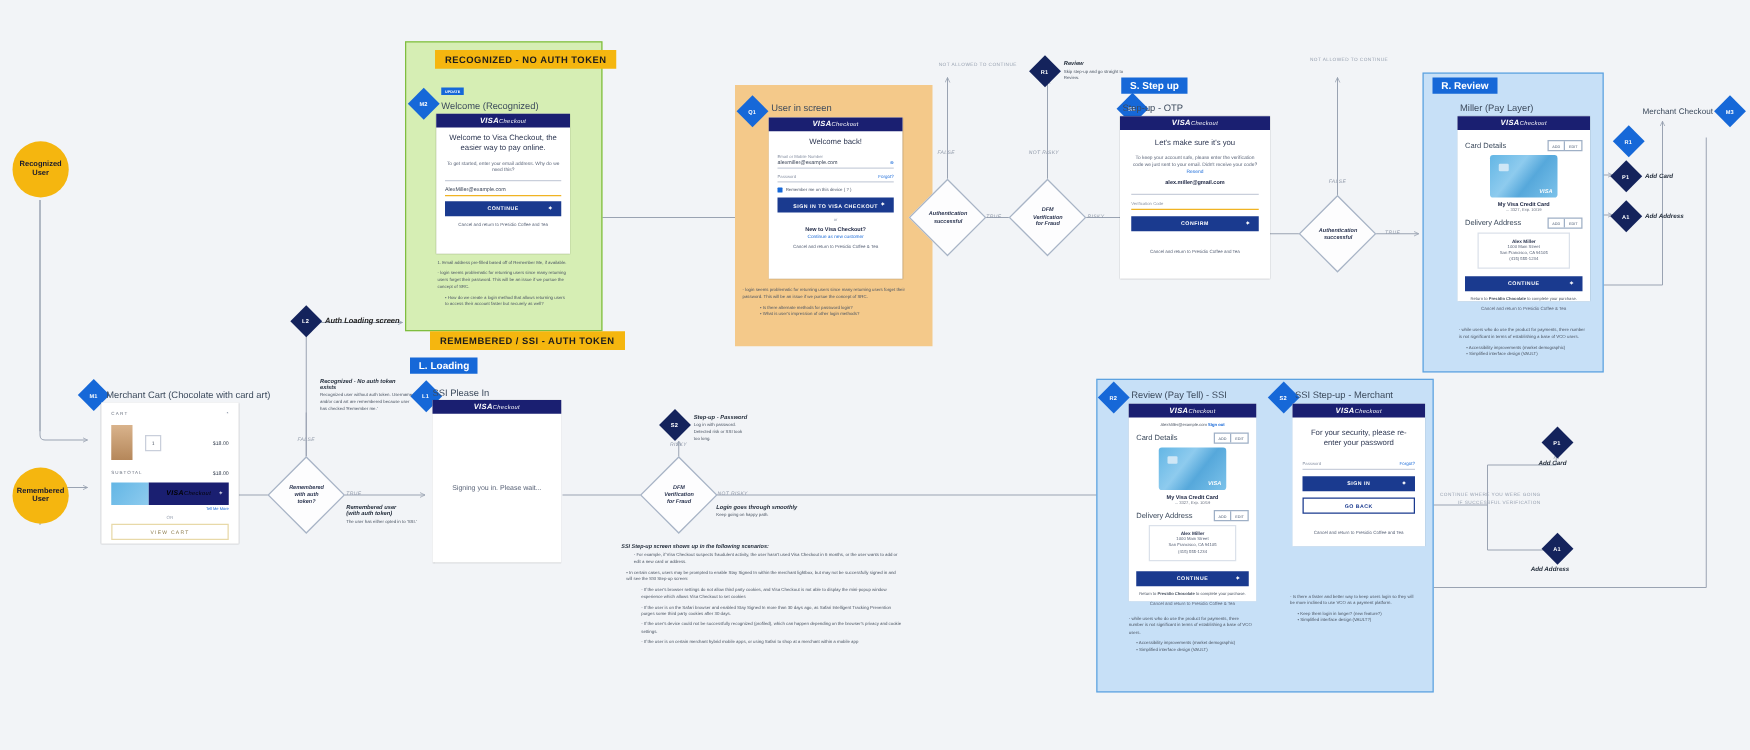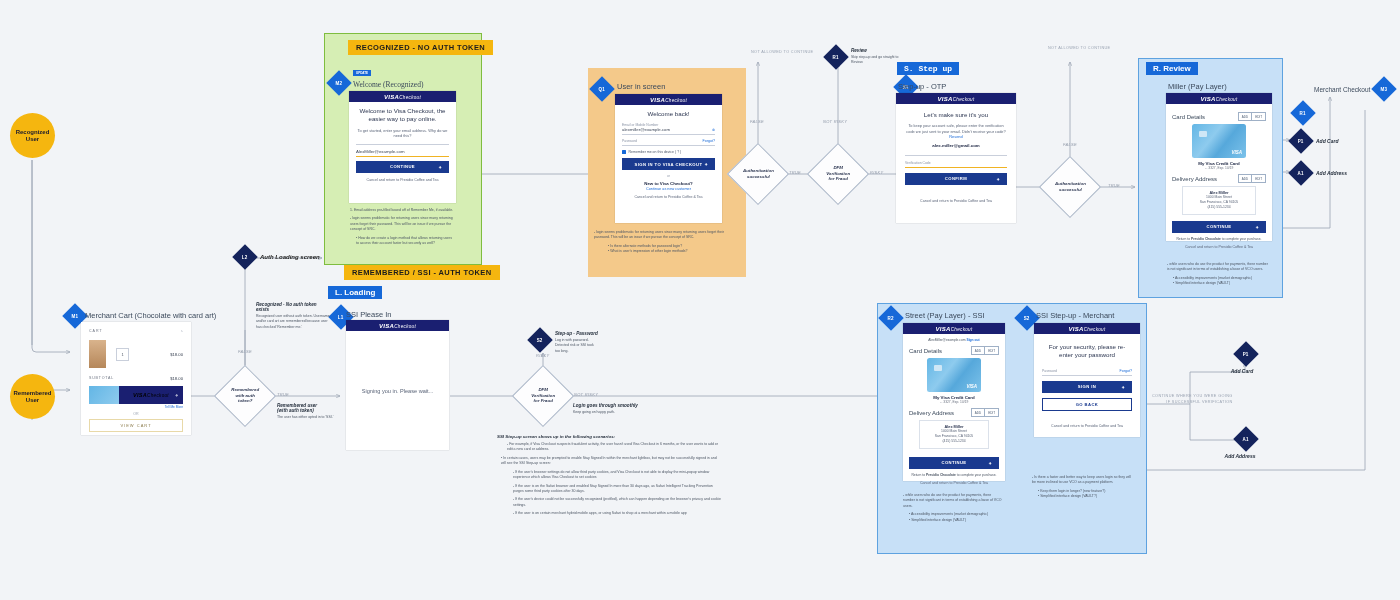--- a/index.html
+++ b/index.html
@@ -218,31 +218,31 @@
 
   <div class="abs start-circle" style="left:10px; top:113px; width:45px; height:45px; font-size:6px;">
     <span>Recognized<br>User</span>
   </div>
   <div class="abs start-circle" style="left:10px; top:374px; width:45px; height:45px; font-size:6px;">
     <span>Remembered<br>User</span>
   </div>
 
   <div class="abs chip-orange" style="left:348px; top:40px;">RECOGNIZED - NO AUTH TOKEN</div>
   <div class="abs chip-orange" style="left:344px; top:265px;">REMEMBERED / SSI - AUTH TOKEN</div>
-  <div class="abs chip-blue" style="left:897px; top:62px;font-family:Liberation Mono, monospace;">S. Step up</div>
+  <div class="abs chip-blue" style="left:897px; top:62px;">S. Step up</div>
   <div class="abs chip-blue" style="left:1146px; top:62px;">R. Review</div>
   <div class="abs chip-blue" style="left:328px; top:286px;">L. Loading</div>
 
   <div class="abs" style="left:330px; top:74px;">
     <div class="node-badge badge-blue">
         <span>M2</span>
       </div>
   </div>
   <div class="abs" style="left:353px; top:70px; background:#1668d8; color:#fff; font-size:3px; padding:1px 3px; font-weight:bold;">UPDATE</div>
-  <div class="abs screen-title" style="left:353px; top:80px;font-family:Liberation Serif, serif;">Welcome (Recognized)</div>
+  <div class="abs screen-title" style="left:353px; top:80px;">Welcome (Recognized)</div>
 
   <div class="abs mock" style="left:349px; top:91px; width:107px; height:112px;">
     <div class="mock-header">
       <span class="visa-logo"><span>VISA</span><i>Checkout</i></span>
     </div>
     <div class="mock-body">
       <div class="m-head">Welcome to Visa Checkout, the easier way to pay online.</div>
       <div class="m-sub">To get started, enter your email address. Why do we need this?</div>
       <div style="border-bottom:.6px solid #c9cfdb; margin-bottom:4px;"></div>
       <div class="m-field gold">
@@ -440,21 +440,21 @@
     <div style="height:119px; display:flex; align-items:center; justify-content:center;">
       <span style="font-size:5.6px; color:#5a6478;">Signing you in. Please wait...</span>
     </div>
   </div>
 
   <div class="abs" style="left:882px; top:309px;">
     <div class="node-badge badge-blue">
         <span>R2</span>
       </div>
   </div>
-  <div class="abs screen-title" style="left:905px; top:311px;">Street (Pay Layer) - SSI</div>
+  <div class="abs screen-title" style="left:905px; top:311px;">Review (Pay Tell) - SSI</div>
 
   <div class="abs mock" style="left:903px; top:323px; width:102px; height:158px;">
     <div class="mock-header">
       <span class="visa-logo">VISA<i>Checkout</i></span>
     </div>
     <div class="mock-body" style="padding:4px 6px;">
       <div style="text-align:center; font-size:3.3px; color:#4b5563; margin-bottom:2px;">
         <span>AlexMiller@example.com</span>
         <b style="color:#1668d8;">Sign out</b>
       </div>

